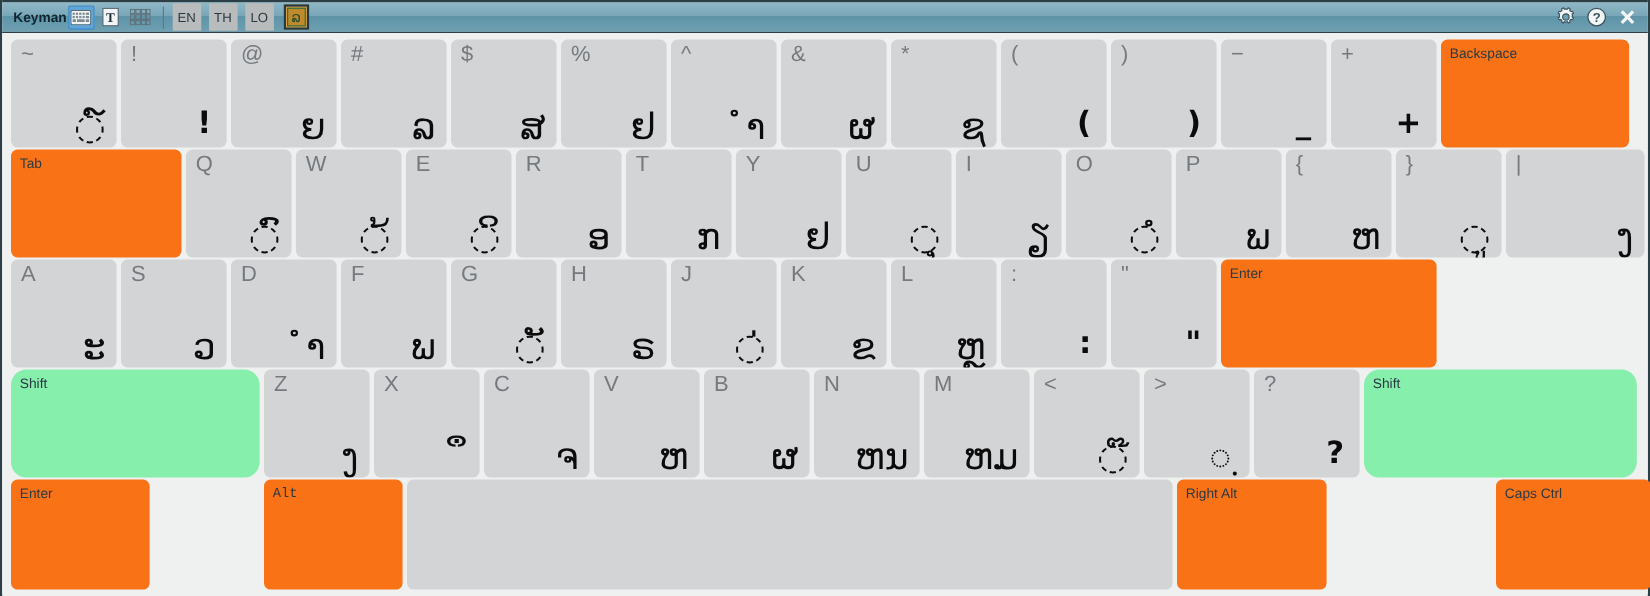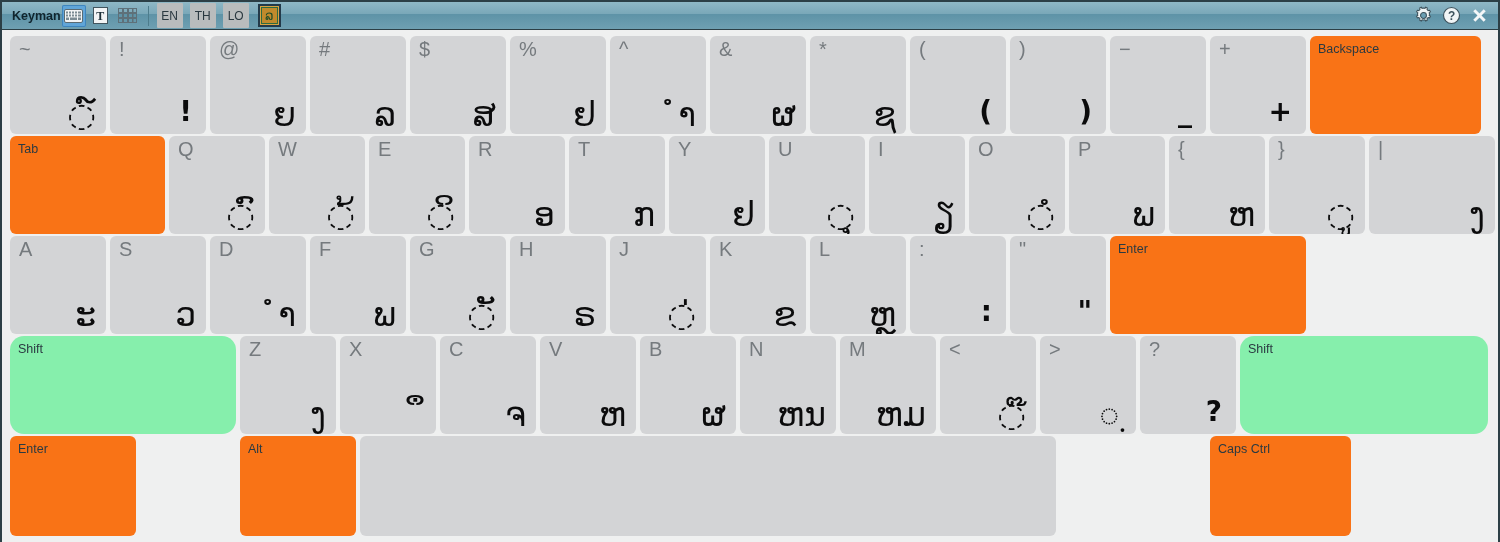--- a/index.html
+++ b/index.html
@@ -452,24 +452,27 @@
         </div>
         <div class="key shiftkey" style="width: 248px;">
           <div class="klabel">Shift</div>
         </div>
       </div>
       <div class="krow" id="row-bottom">
         <div class="key special" style="width: 126px;">
           <div class="klabel">Enter</div>
         </div>
         <div class="key blank" style="width: 96px; background: rgb(239, 240, 240);"></div>
-        <div class="key special" style="width: 116px;">
+        <div class="key special" style="width: 126px; font-family: Liberation Mono, monospace;">
           <div class="klabel">Alt</div>
         </div>
         <div class="key" style="width: 696px;"></div>
+        <div class="key special" style="width: 136px;">
+          <div class="klabel">Right Alt</div>
+        </div>
         <div class="key blank" style="width: 146px; background: rgb(239, 240, 240);"></div>
         <div class="key special" style="width: 141px;">
           <div class="klabel">Caps Ctrl</div>
         </div>
       </div>
     </div>
 
 </div>
 
 </body></html>

